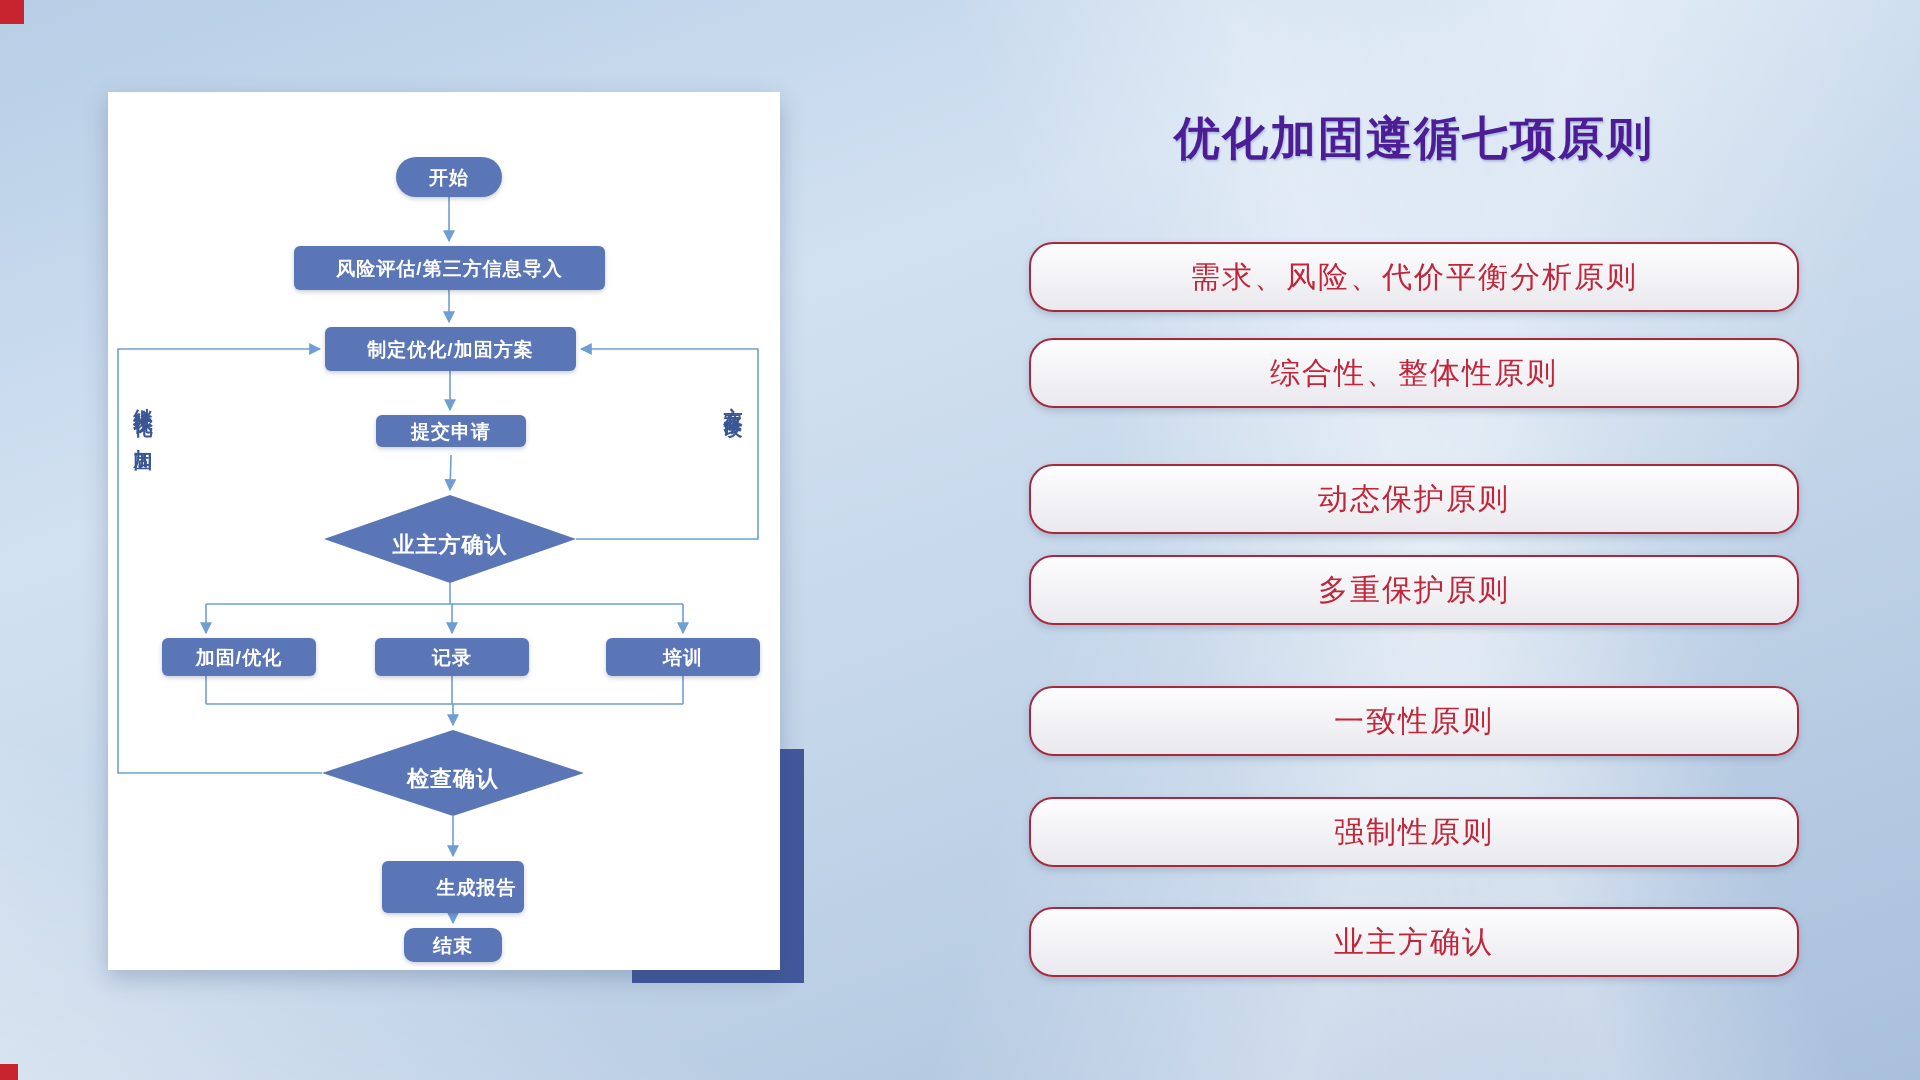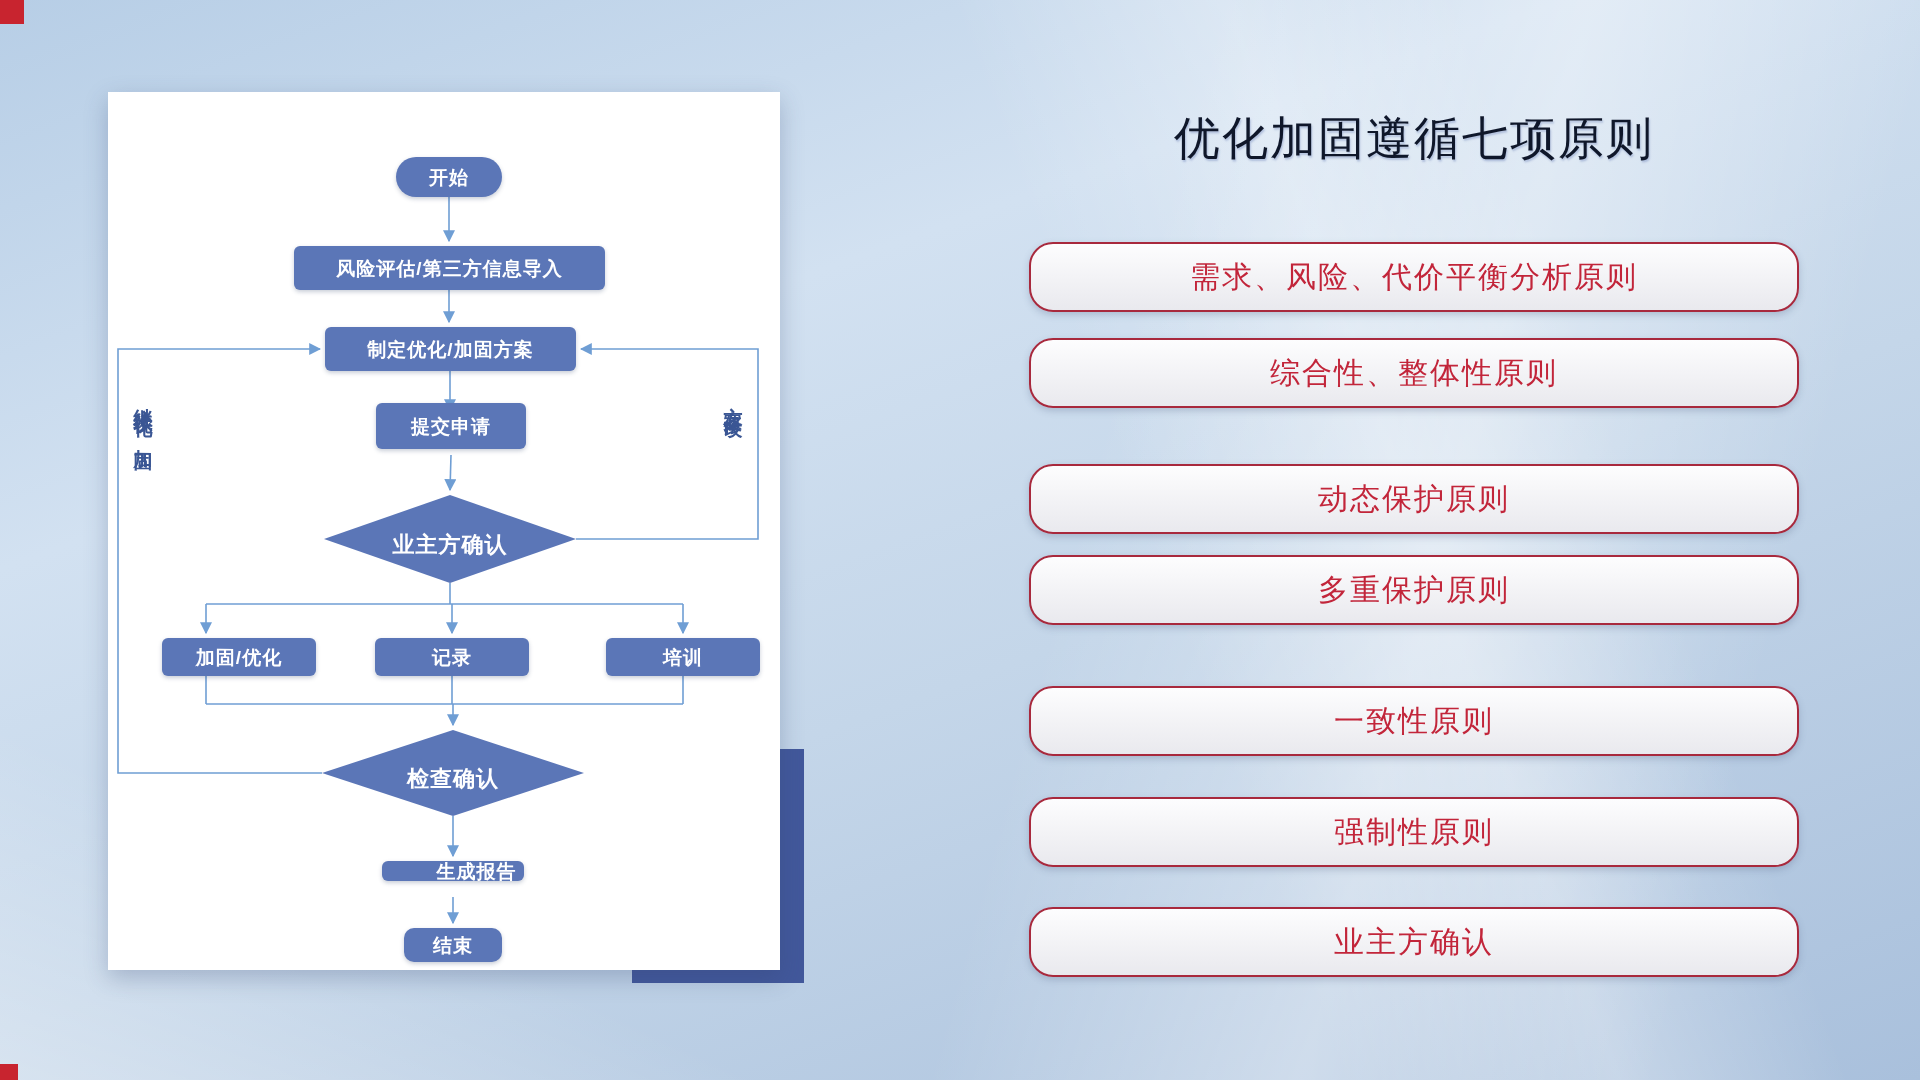--- a/index.html
+++ b/index.html
@@ -38,21 +38,21 @@
     text-align:center; letter-spacing:1px;
   }
   .vlabel {
     position:absolute; writing-mode:vertical-rl; text-orientation:upright;
     color:#3a5694; font-weight:bold; font-size:19px; letter-spacing:4px;
   }
 
   
   .right-panel { position:absolute; left:1029px; top:108px; width:770px; }
   .principles-title {
-    text-align:center; font-size:46px; font-weight:normal; color:#0f172a;
+    text-align:center; font-size:46px; font-weight:bold; color:#4c1d95;
     letter-spacing:2px; text-shadow:1px 2px 2px rgba(120,140,190,.45);
   }
   .pill-list { position:absolute; left:1029px; top:242px; width:770px; }
   .principle-pill {
     position:absolute; left:0; width:770px; height:70px;
     border:2px solid #a8293d; border-radius:24px;
     background:linear-gradient(180deg,#fdfdfe 0%,#f2f2f5 55%,#e9e9ee 100%);
     display:flex; align-items:center; justify-content:center;
     font-size:30px; color:#c2253a; letter-spacing:2px;
     box-shadow:0 3px 7px rgba(90,105,140,.30);
@@ -101,33 +101,33 @@
       <polygon points="345,638 476,681 345,724 214,681"></polygon>
     </g>
   </svg>
 
   <div class="fnode pill" style="left:288px; top:65px; width:106px; height:40px;border-radius:20px;">开始</div>
 
   <div class="fnode" style="left:186px; top:154px; width:311px; height:44px;">风险评估/第三方信息导入</div>
 
   <div class="fnode" style="left:217px; top:235px; width:251px; height:44px;">制定优化/加固方案</div>
 
-  <div class="fnode" style="left:268px; top:311px; width:150px; height:46px;">提交申请</div>
+  <div class="fnode" style="left:268px; top:323px; width:150px; height:32px;">提交申请</div>
 
   <div class="dlabel" style="left:242px; top:438px; width:200px;">业主方确认</div>
 
   <div class="fnode" style="left:21px; top:546px; width:154px; height:38px;margin-left:33px;">加固/优化</div>
 
   <div class="fnode" style="left:267px; top:546px; width:154px; height:38px;">记录</div>
 
   <div class="fnode" style="left:498px; top:546px; width:154px; height:38px;">培训</div>
 
   <div class="dlabel" style="left:245px; top:672px; width:200px;">检查确认</div>
 
-  <div class="fnode" style="left:274px; top:769px; width:142px; height:20px;padding-left:47px;">生成报告</div>
+  <div class="fnode" style="left:274px; top:769px; width:142px; height:52px;padding-left:47px;">生成报告</div>
 
   <div class="fnode pill" style="left:296px; top:836px; width:98px; height:34px;">结束</div>
 
   <div class="vlabel" style="left:22px; top:300px; height:180px;">继续优化/加固</div>
 
   <div class="vlabel" style="left:612px; top:300px; height:120px;">方案修改</div>
 
 </div>
 
 <div class="right-panel">

